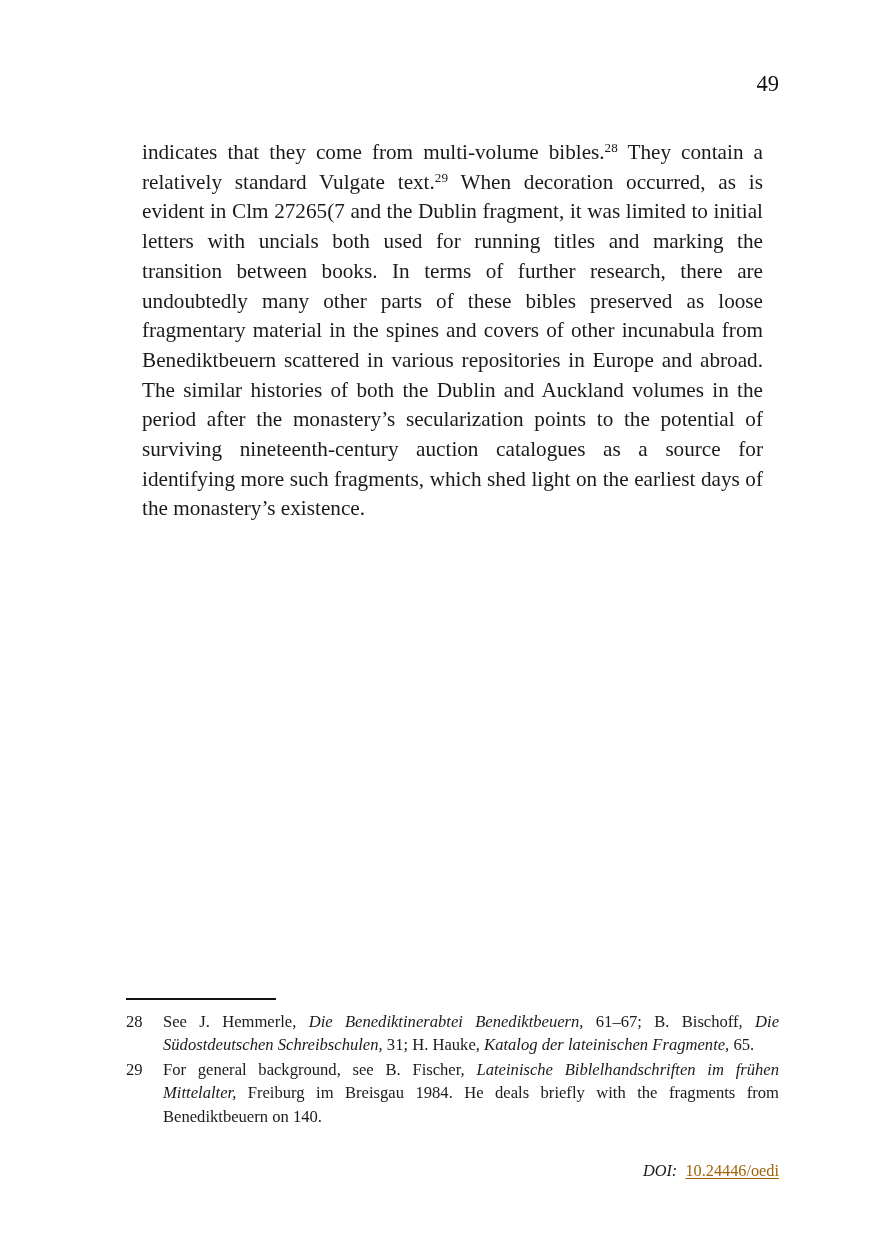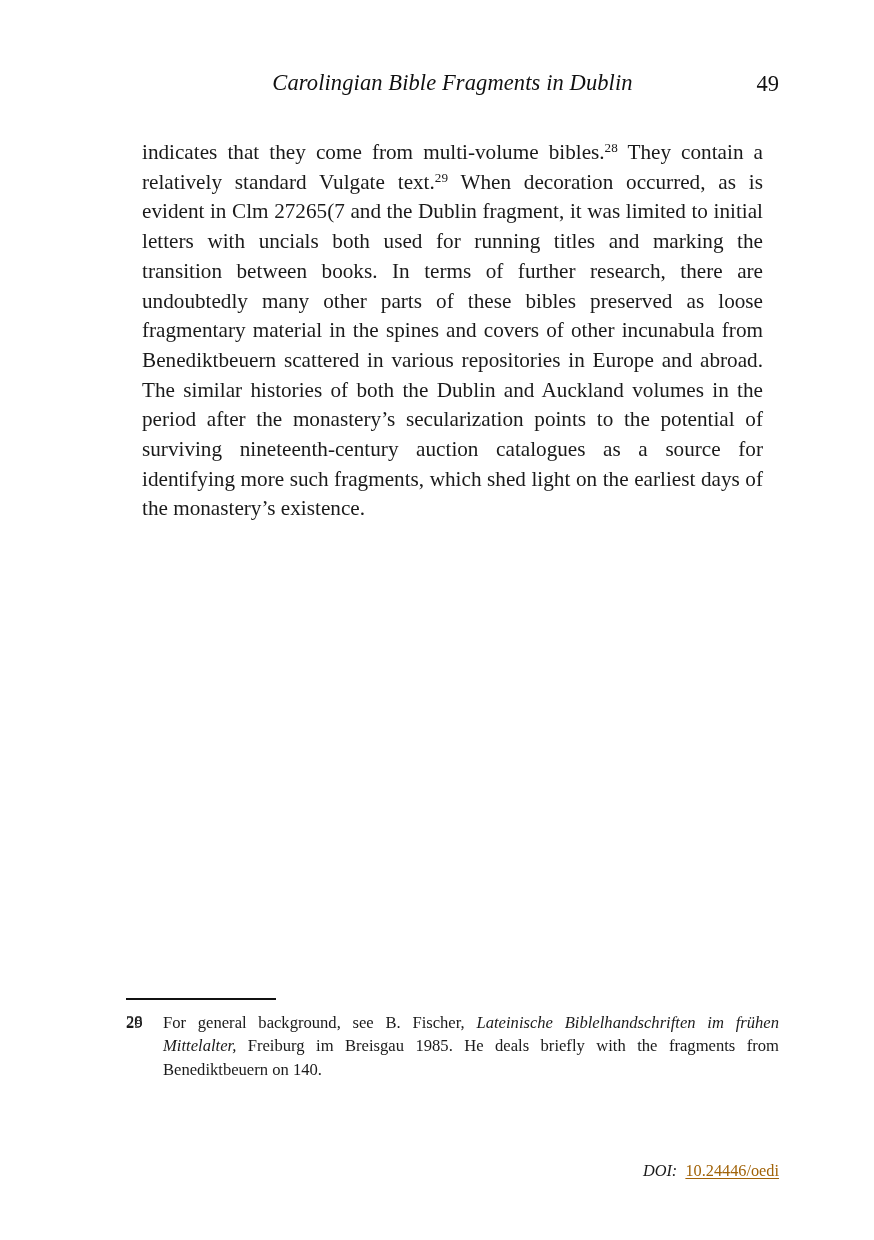--- a/index.html
+++ b/index.html
@@ -137,37 +137,37 @@
     font-variant-numeric: oldstyle-nums;
     font-feature-settings: "onum" 1;
   }
 </style>
 </head>
 <body>
 
 <div class="page">
 
   <div class="running-head">
-    <div class="running-head-title">Carolingian Bible Fragments in Dublin</div>
     <div class="running-head-pageno">49</div>
   </div>
 
   <div class="body-block">
     <p class="body-para">indicates that they come from multi-volume bibles.<sup>28</sup> They contain a relatively standard Vulgate text.<sup>29</sup> When decoration occurred, as is evident in Clm 27265(7 and the Dublin fragment, it was limited to initial letters with uncials both used for running titles and marking the transition between books. In terms of further research, there are undoubtedly many other parts of these bibles preserved as loose fragmentary material in the spines and covers of other incunabula from Benediktbeuern scattered in various repositories in Europe and abroad. The similar histories of both the Dublin and Auckland volumes in the period after the monastery’s secularization points to the potential of surviving nineteenth-century auction catalogues as a source for identifying more such fragments, which shed light on the earliest days of the monastery’s existence.</p>
   </div>
 
   <div class="footnote-rule"></div>
 
   <div class="footnotes">
     <div class="footnote">
       <span class="footnote-num">28</span>
+      <span>See J. Hemmerle, <i>Die Benediktinerabtei Benediktbeuern,</i> <span class="onum">61–67</span>; B. Bischoff, <i>Die Südostdeutschen Schreibschulen,</i> <span class="onum">31</span>; H. Hauke, <i>Katalog der lateinischen Fragmente,</i> <span class="onum">65</span>.</span>
     </div>
     <div class="footnote">
       <span class="footnote-num">29</span>
-      <span>For general background, see B. Fischer, <i>Lateinische Biblelhandschriften im frühen Mittelalter,</i> Freiburg im Breisgau <span class="onum">1985</span>. He deals briefly with the fragments from Benediktbeuern on <span class="onum">140</span>.</span>
+      <span>For general background, see B. Fischer, <i>Lateinische Biblelhandschriften im frühen Mittelalter,</i> Freiburg im Breisgau <span class="onum">1984</span>. He deals briefly with the fragments from Benediktbeuern on <span class="onum">140</span>.</span>
     </div>
   </div>
 
   <div class="doi-line">
     <span class="doi-label">DOI:</span>
     <span>&nbsp;</span><a class="doi-link" href="#" style="color: #a16207;">10.24446/oedi</a>
   </div>
 
 </div>
 

